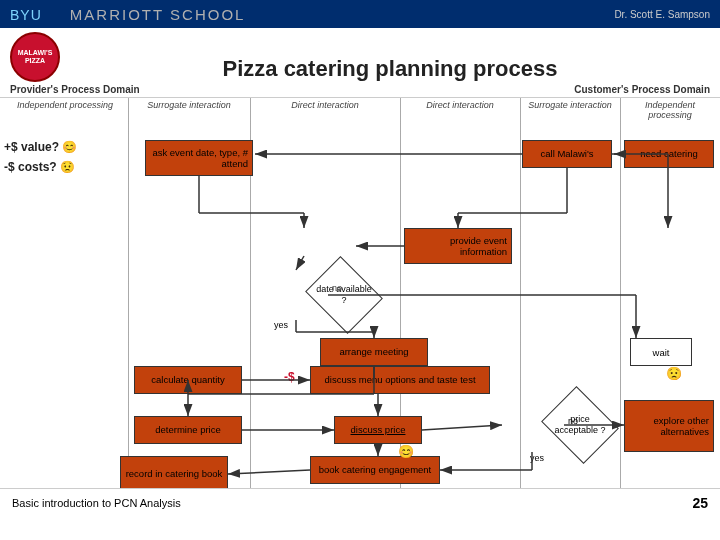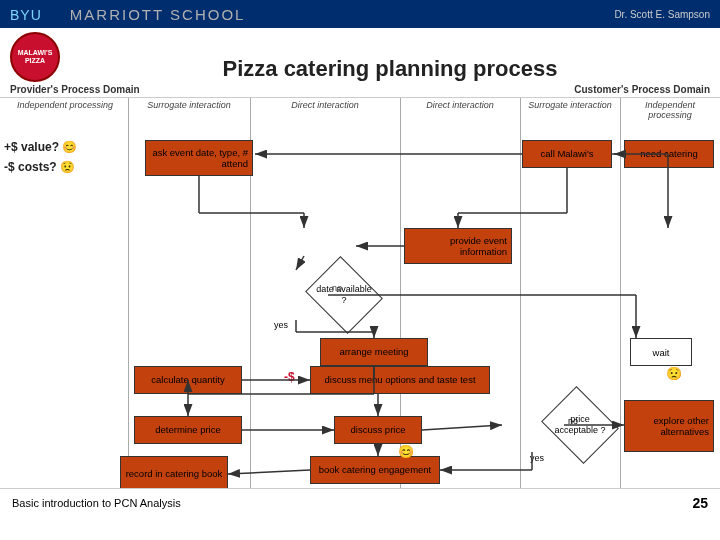--- a/index.html
+++ b/index.html
@@ -245,21 +245,21 @@
   <div style="position:absolute; left:666px; top:268px; font-size:13px;">😟</div>
 
   <div style="position:absolute; left:284px; top:272px; font-size:12px; font-weight:bold; color:#c8102e;">-$</div>
 
   <div class="proc-box" style="left:134px; top:268px; width:108px; height:28px;">calculate quantity</div>
 
   <div class="proc-box" style="left:310px; top:268px; width:180px; height:28px;">discuss menu options and taste test</div>
 
   <div class="proc-box" style="left:134px; top:318px; width:108px; height:28px;">determine price</div>
 
-  <div class="proc-box" style="left:334px; top:318px; width:88px; height:28px;">discuss price</div>
+  <div class="proc-box" style="left:334px; top:318px; width:88px; height:28px;text-decoration:underline;">discuss price</div>
 
   <div class="diamond-wrap" style="left:502px; top:302px;">
     <div class="diamond-inner"></div>
     <div class="diamond-label">price acceptable ?</div>
   </div>
 
   <div style="position:absolute; left:568px; top:318px; font-size:9px;">no</div>
 
   <div style="position:absolute; left:530px; top:355px; font-size:9px;">yes</div>
 

